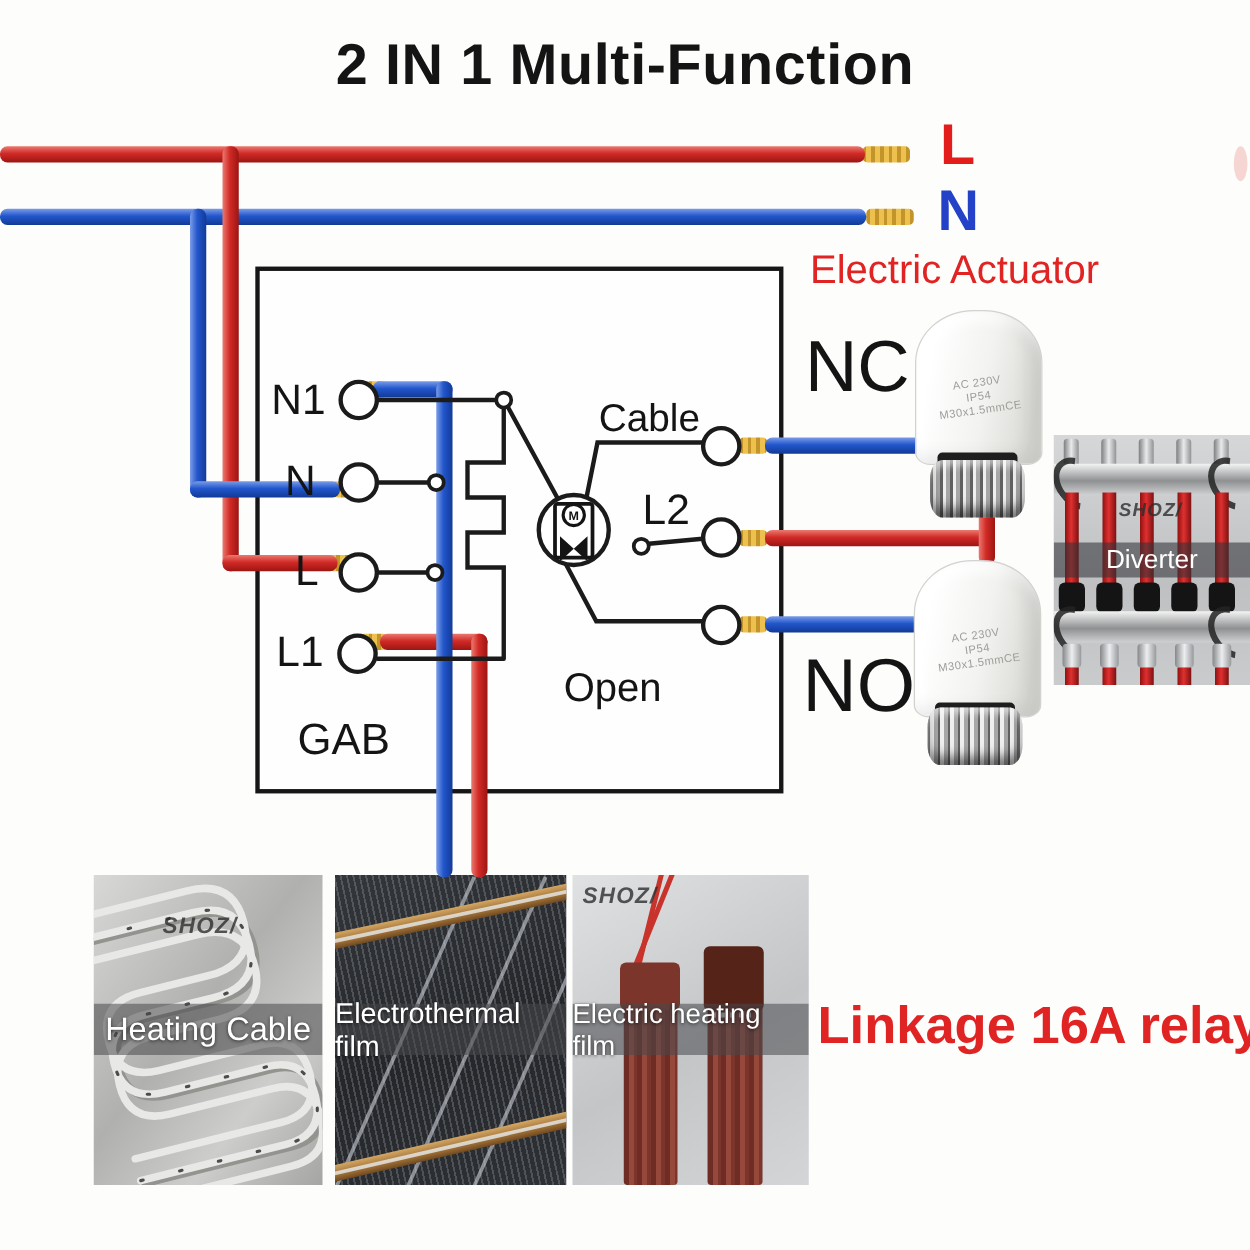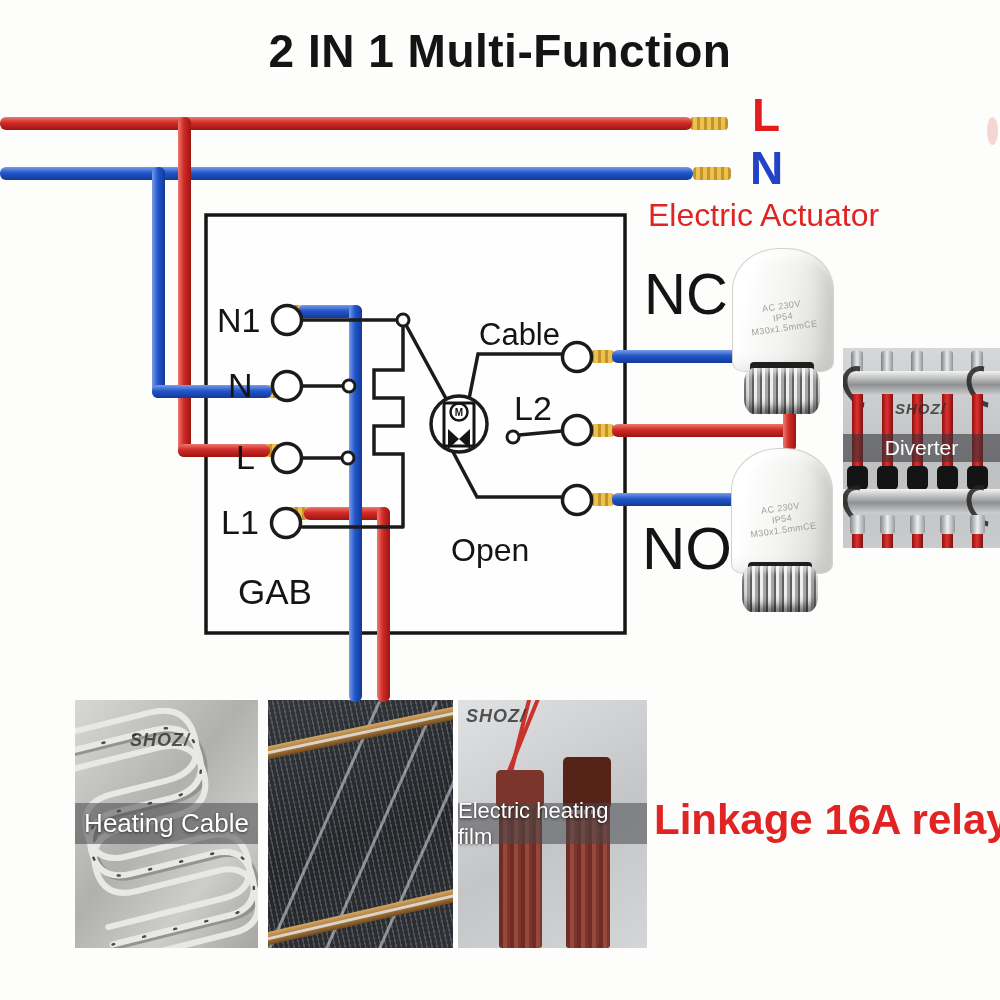--- a/index.html
+++ b/index.html
@@ -100,20 +100,23 @@
       <span style="font-size:26px;">Heating Cable</span>
     </div>
   </div>
 
   <div class="panel" id="panel2">
     <div class="sliver" style="left:55px;top:-10px;height:270px;transform:rotate(24deg);"></div>
     <div class="sliver" style="left:112px;top:-10px;height:270px;transform:rotate(24deg);"></div>
     <div class="sliver" style="left:165px;top:-10px;height:270px;transform:rotate(24deg);"></div>
     <div class="copper" style="left:-12px;top:26px;width:215px;transform:rotate(-12deg);"></div>
     <div class="copper" style="left:-15px;top:212px;width:205px;transform:rotate(-13deg);"></div>
+    <div class="cap-band">
+      <span style="font-size:23px;">Electrothermal film</span>
+    </div>
   </div>
 
   <div class="panel" id="panel3">
     <div class="wm" style="left:8px;top:6px;font-size:18px;">SHOZ/</div>
     <div class="beltwire" style="left:70px;top:-4px;height:82px;transform:rotate(14deg);"></div>
     <div class="beltwire" style="left:80px;top:-6px;height:86px;transform:rotate(22deg);"></div>
     <div class="pad" style="left:38px;top:70px;width:48px;height:38px;background:#7c352b;"></div>
     <div class="belt" style="left:41px;top:104px;width:43px;height:144px;"></div>
     <div class="pad" style="left:105px;top:57px;width:48px;height:52px;background:#552318;"></div>
     <div class="pad" style="left:112px;top:110px;width:34px;height:4px;border-radius:0;background:repeating-linear-gradient(90deg,#ddd 0 3px,rgba(0,0,0,0) 3px 7px);"></div>

